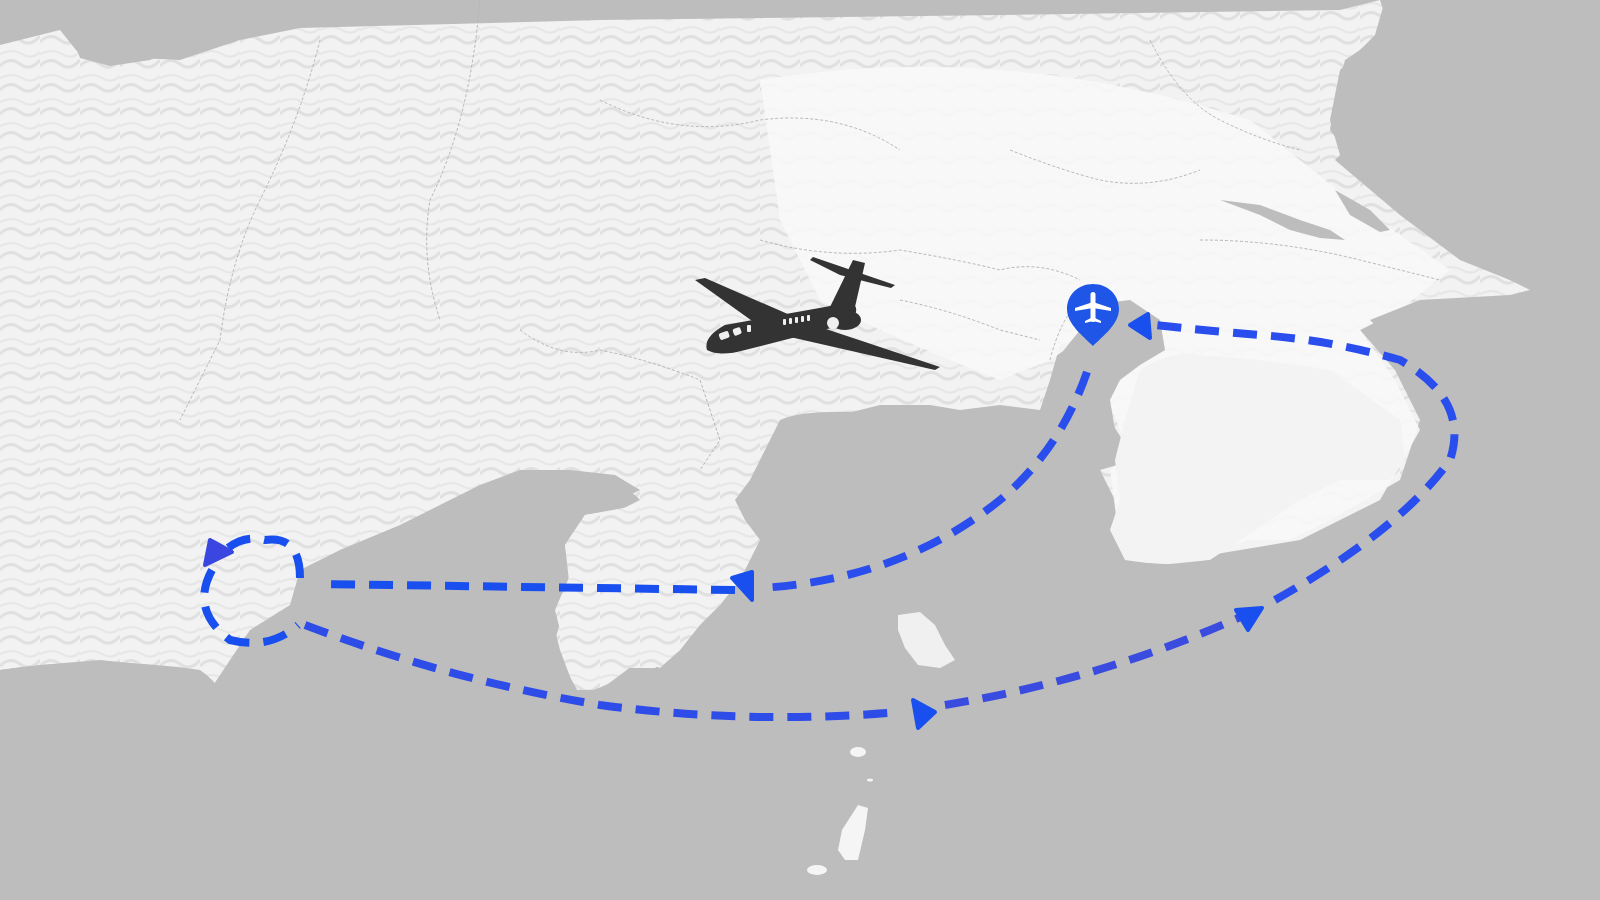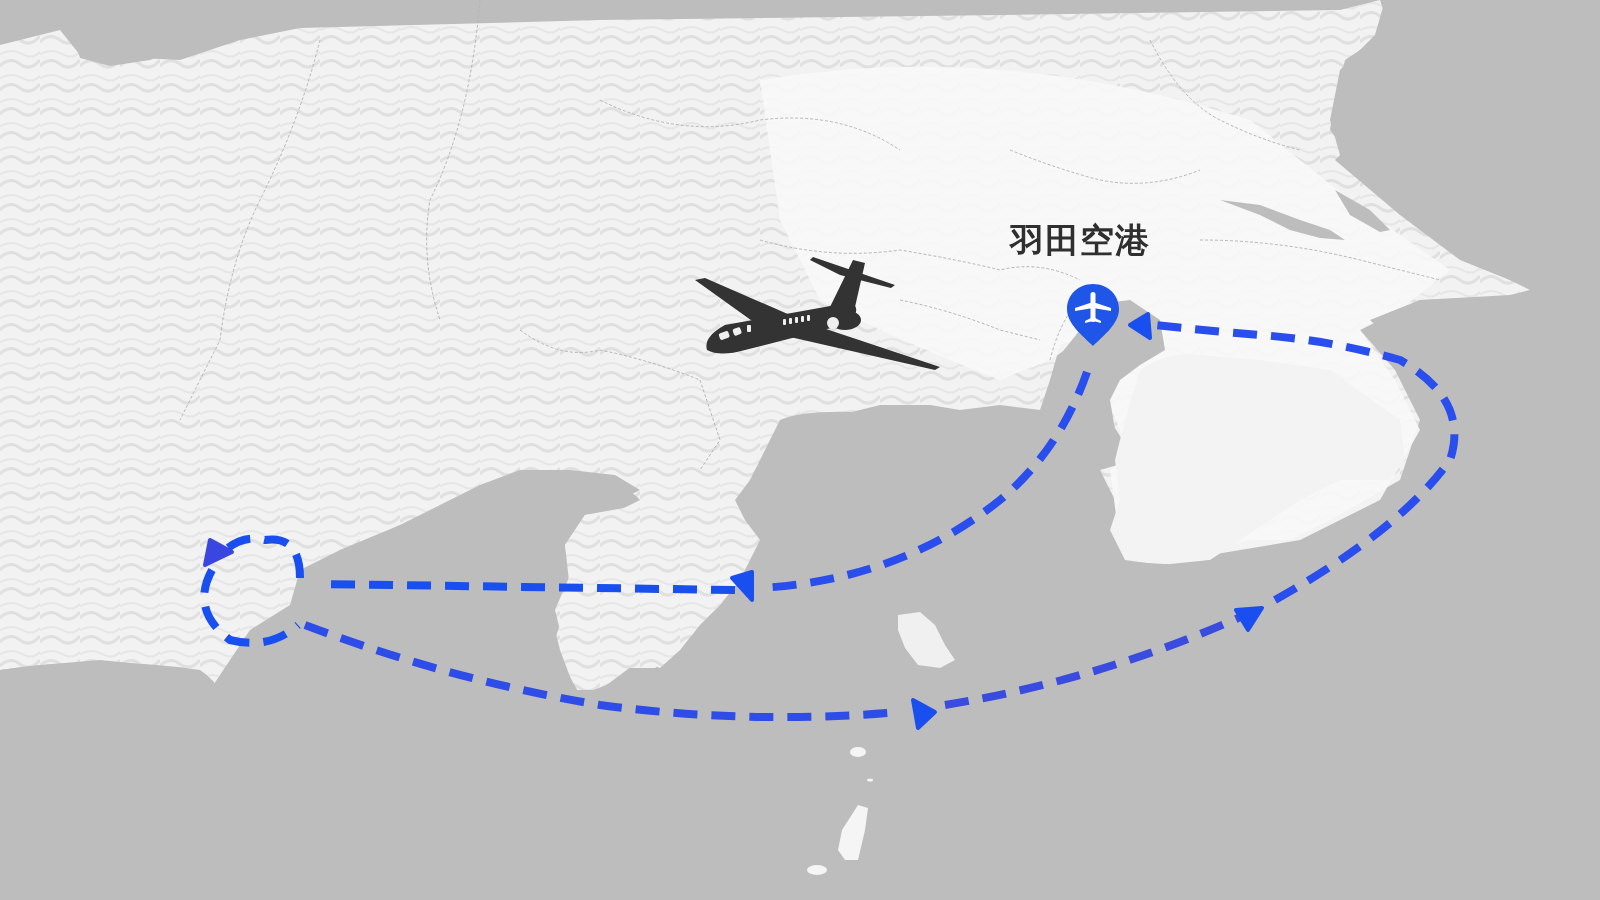--- a/index.html
+++ b/index.html
@@ -131,21 +131,20 @@
 
     <g>
       <polygon points="732,578 752,572 752,600" fill="#1a4fef" stroke="#1a4fef" stroke-width="4" stroke-linejoin="round"></polygon>
       <polygon points="205,565 210,540 232,552" fill="#3a46e0" stroke="#3a46e0" stroke-width="4" stroke-linejoin="round"></polygon>
       <polygon points="935,712 913,700 918,728" fill="#1a4fef" stroke="#1a4fef" stroke-width="4" stroke-linejoin="round"></polygon>
       <polygon points="1262,608 1236,610 1248,630" fill="#1a4fef" stroke="#1a4fef" stroke-width="4" stroke-linejoin="round"></polygon>
       <polygon points="1130,325 1148,314 1150,338" fill="#1a4fef" stroke="#1a4fef" stroke-width="4" stroke-linejoin="round"></polygon>
     </g>
   </svg>
 
-  <div class="airport-label">羽田空港</div>
 
   <svg style="position:absolute;left:1065px;top:282px;" width="56" height="66" viewBox="0 0 56 66">
     <path d="M28 2 C13 2 2 13 2 27 C2 42 18 54 28 64 C38 54 54 42 54 27 C54 13 43 2 28 2 Z" fill="#1f56e8"></path>
     <g fill="#ffffff">
       <rect x="25.5" y="10" width="5" height="30" rx="2.5"></rect>
       <polygon points="10,26 28,20 46,26 46,29 28,26 10,29"></polygon>
       <polygon points="20,39 28,35 36,39 36,41 28,39 20,41"></polygon>
     </g>
   </svg>
 

